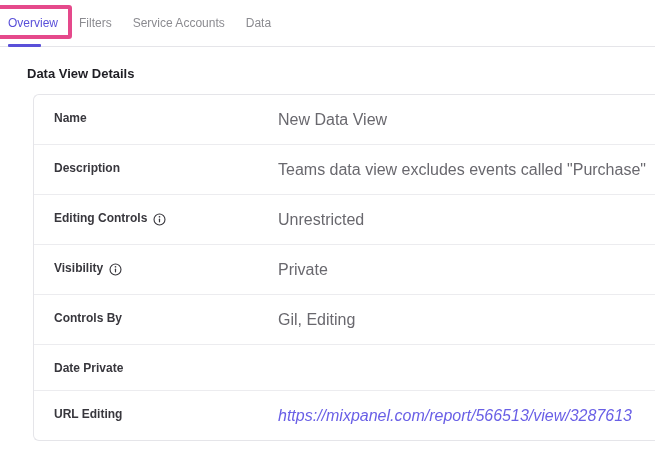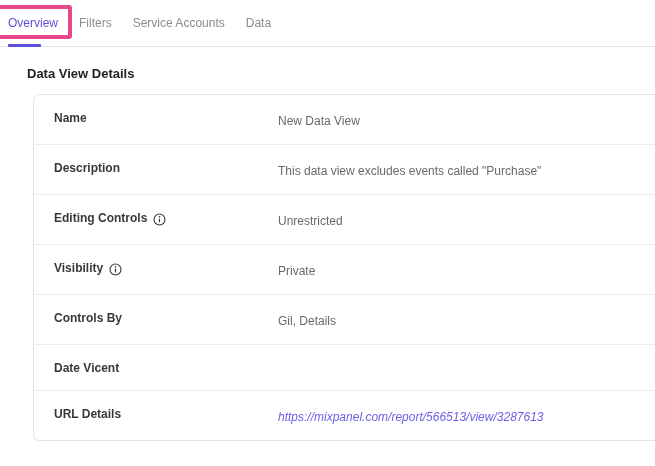--- a/index.html
+++ b/index.html
@@ -96,21 +96,21 @@
   }
   .info{
     display:none;
     width:13px;height:13px;
     color:var(--label-dark);
     cursor:pointer;
   }
   .row.has-info .info{display:inline-block;}
   .cell-value{flex:1;}
   .value{
-    font-size:12px;
+    font-size:16px;
     color:var(--value-gray);
     line-height:14px;
   }
   .row.is-link .value{
     color:var(--link);
     text-decoration:none;
     cursor:pointer;
     font-style:italic;
   }
 </style>
@@ -156,21 +156,21 @@
       <span class="value">New Data View</span>
     </div>
   </div>
 
   <div class="row">
     <div class="cell-label">
       <span class="label">Description</span>
 
     </div>
     <div class="cell-value">
-      <span class="value">This data view excludes events called "Purchase"</span>
+      <span class="value">Teams data view excludes events called "Purchase"</span>
     </div>
   </div>
 
   <div class="row has-info">
     <div class="cell-label">
       <span class="label">Editing Controls</span>
       <span class="info">
         <svg width="13" height="13" viewBox="0 0 14 14" aria-hidden="true">
           <circle cx="7" cy="7" r="5.9" fill="none" stroke="currentColor" stroke-width="1.2"></circle>
           <rect x="6.35" y="6" width="1.3" height="4.2" rx="0.65" fill="currentColor"></rect>
@@ -198,33 +198,33 @@
       <span class="value">Private</span>
     </div>
   </div>
 
   <div class="row">
     <div class="cell-label">
       <span class="label">Controls By</span>
 
     </div>
     <div class="cell-value">
-      <span class="value">Gil, Details</span>
-    </div>
-  </div>
-
-  <div class="row">
-    <div class="cell-label">
-      <span class="label">Date Vicent</span>
+      <span class="value">Gil, Editing</span>
+    </div>
+  </div>
+
+  <div class="row">
+    <div class="cell-label">
+      <span class="label">Date Private</span>
 
     </div>
   </div>
 
   <div class="row is-link">
     <div class="cell-label">
-      <span class="label">URL Details</span>
+      <span class="label">URL Editing</span>
 
     </div>
     <div class="cell-value">
       <span class="value">https://mixpanel.com/report/566513/view/3287613</span>
     </div>
   </div>
 </section>
 
 </body></html>

